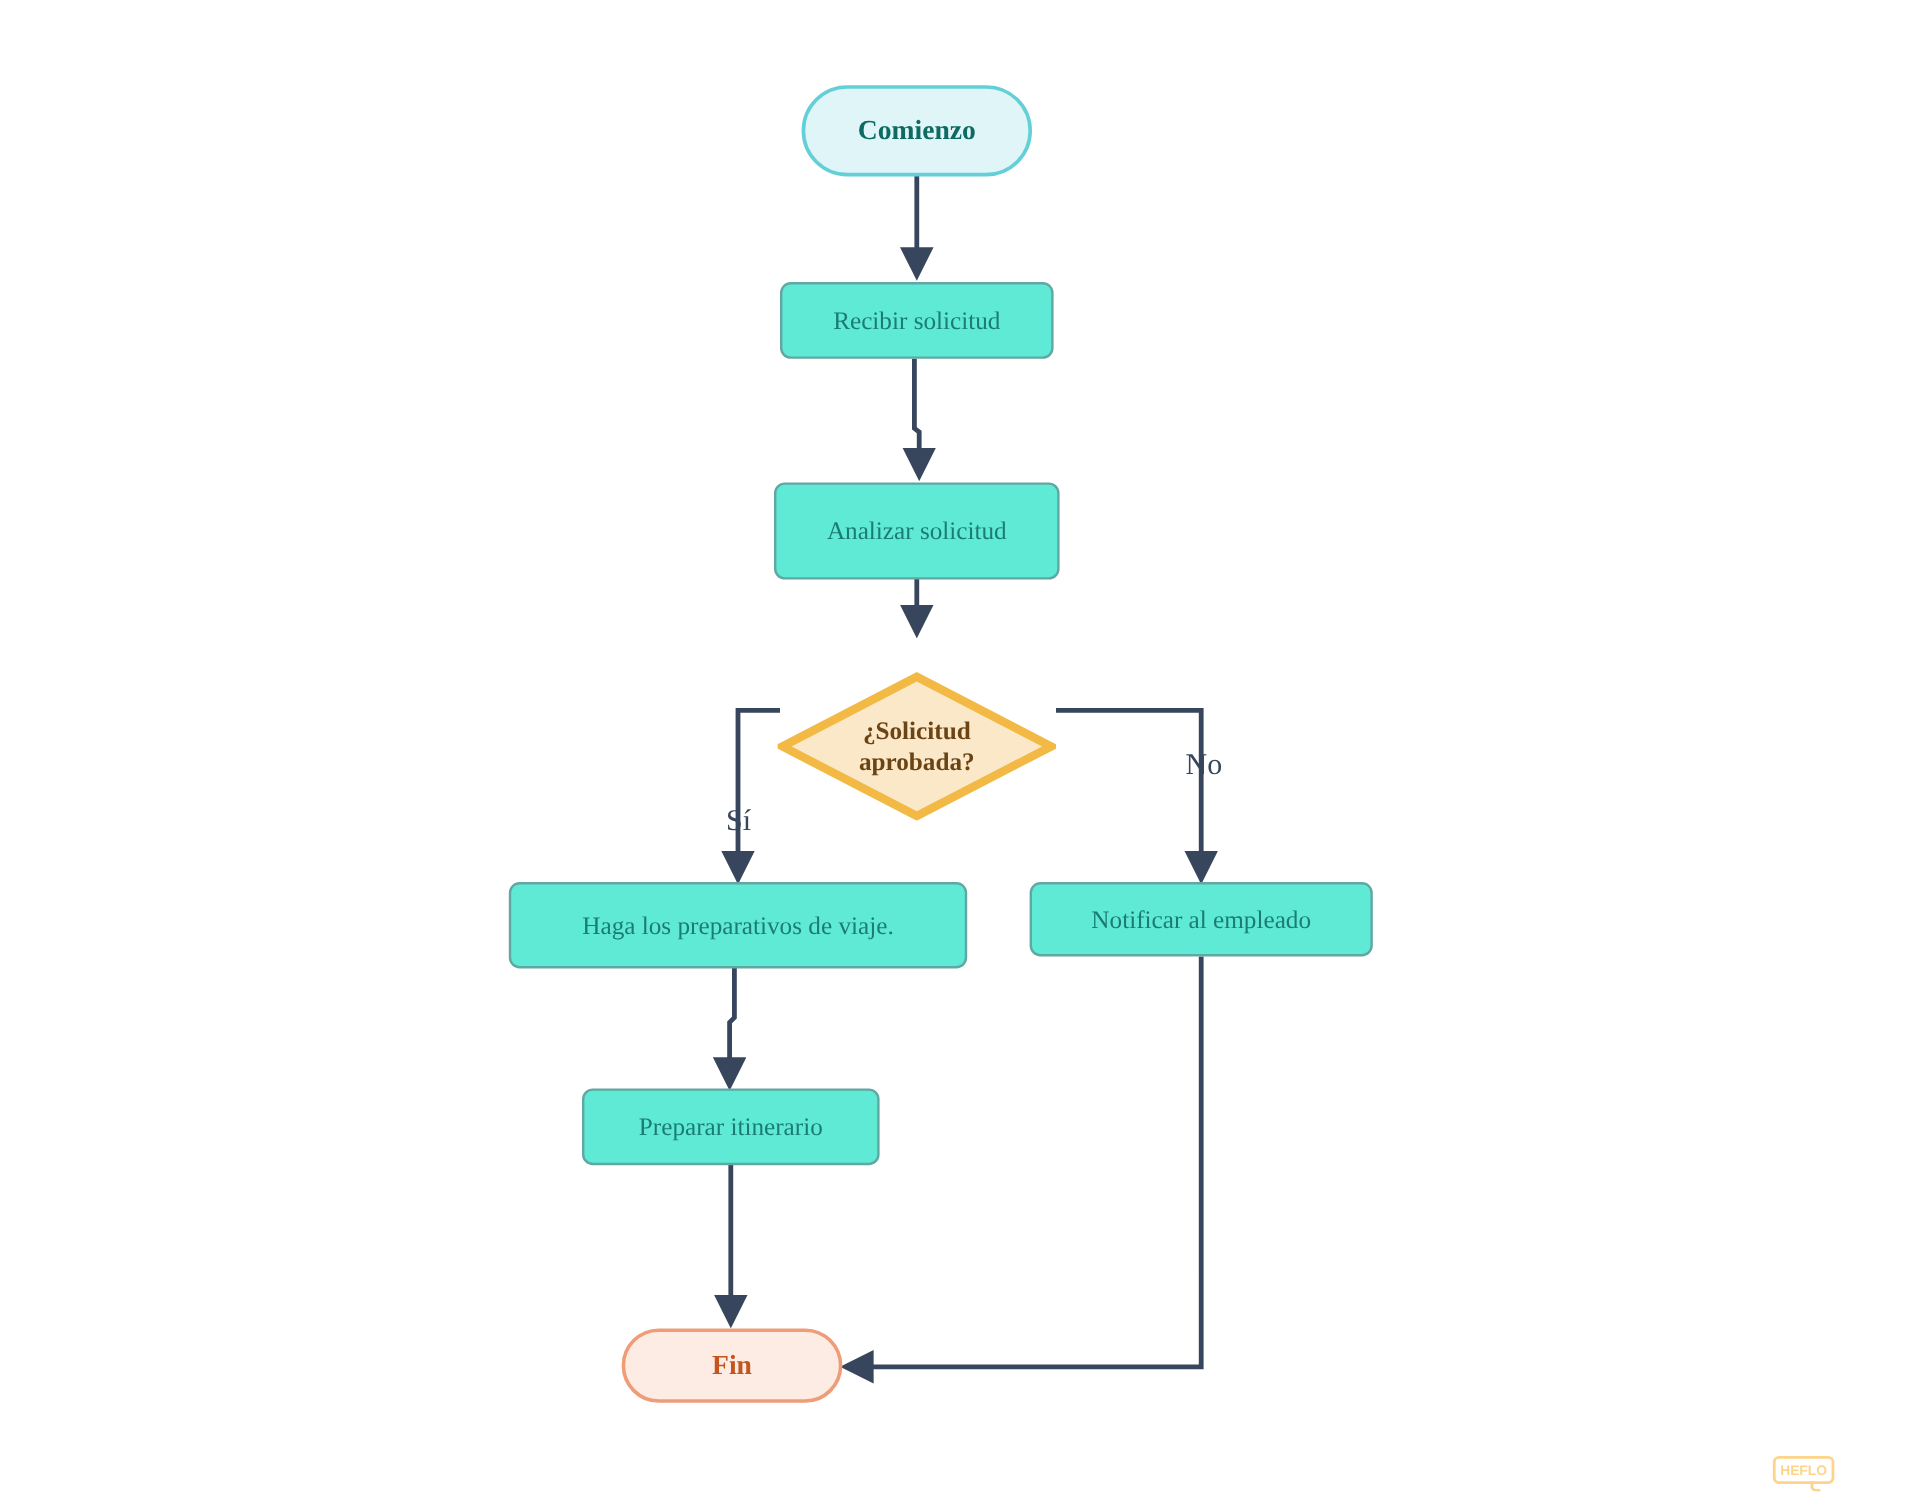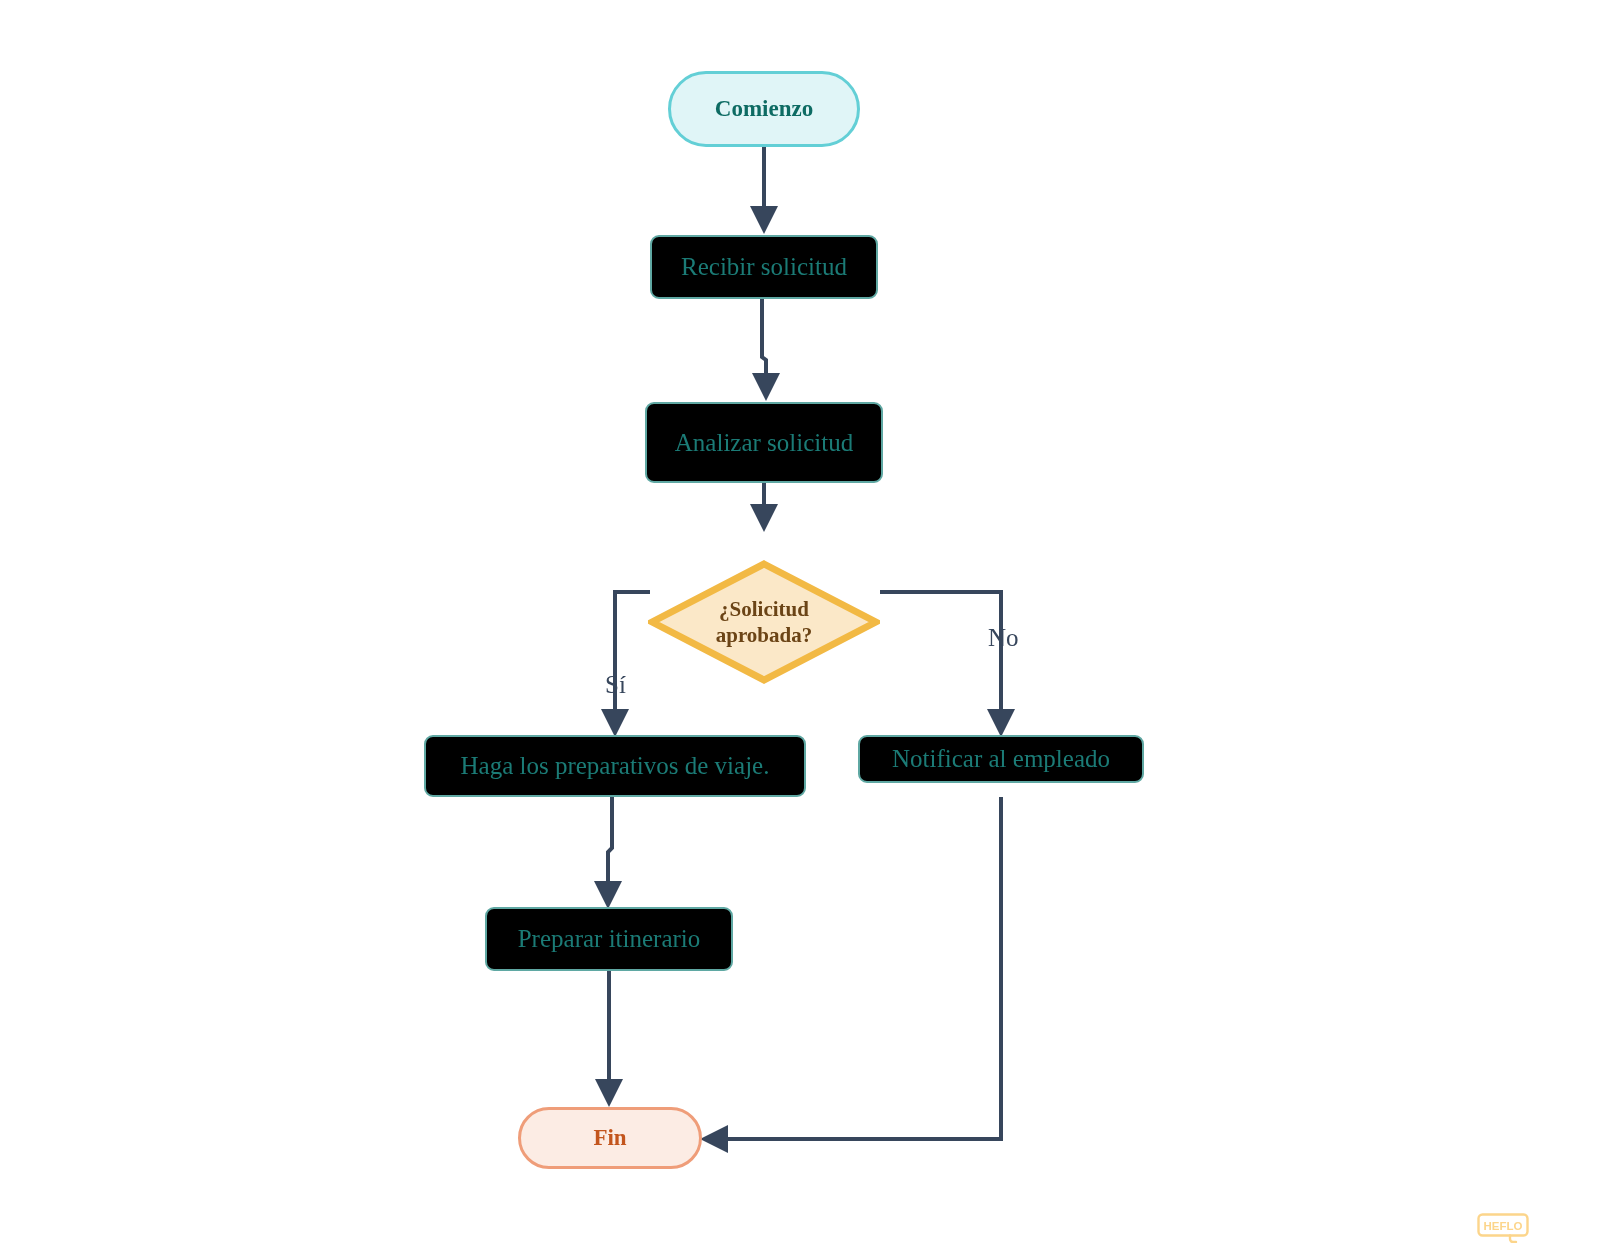--- a/index.html
+++ b/index.html
@@ -50,25 +50,25 @@
     background: #fcece4;
     border: 3px solid #ef9d79;
     color: #c3551d;
     font-weight: bold;
     font-size: 23px;
     text-align: right;
   }
 
   
   .node-task {
-    background: #000000;
+    background: #5eead4;
     border: 2.5px solid #5fa8a3;
     border-radius: 9px;
     color: #1b7b76;
-    font-size: 25px;
+    font-size: 21px;
     font-weight: normal;
   }
 
   
   .gateway-wrap {
     position: absolute;
     z-index: 3;
   }
   .gateway-wrap svg {
     position: absolute;
@@ -153,25 +153,25 @@
       <polygon points="116,4 228,62 116,120 4,62" fill="#fbe8c8" stroke="#f2b944" stroke-width="7" stroke-linejoin="miter"></polygon>
     </svg>
     <div class="gateway-label">¿Solicitud
 aprobada?</div>
   </div>
 
   <div class="edge-label" style="left:605px; top:643px;margin-top:28px;">Sí</div>
 
   <div class="edge-label" style="left:988px; top:624px;">No</div>
 
-  <div class="node node-task" style="left:424px; top:735px; width:382px; height:62px;align-items:center;">
+  <div class="node node-task" style="left:424px; top:735px; width:382px; height:72px;align-items:center;">
     <span>Haga los preparativos de viaje.</span>
   </div>
 
-  <div class="node node-task" style="left:858px; top:735px; width:286px; height:48px;">
+  <div class="node node-task" style="left:858px; top:735px; width:286px; height:62px;">
     <span>Notificar al empleado</span>
   </div>
 
   <div class="node node-task" style="left:485px; top:907px; width:248px; height:64px;justify-content:center;">
     <span>Preparar itinerario</span>
   </div>
 
   <div class="node node-end pill" style="left:518px; top:1107px; width:184px; height:62px;">
     <span>Fin</span>
   </div>

